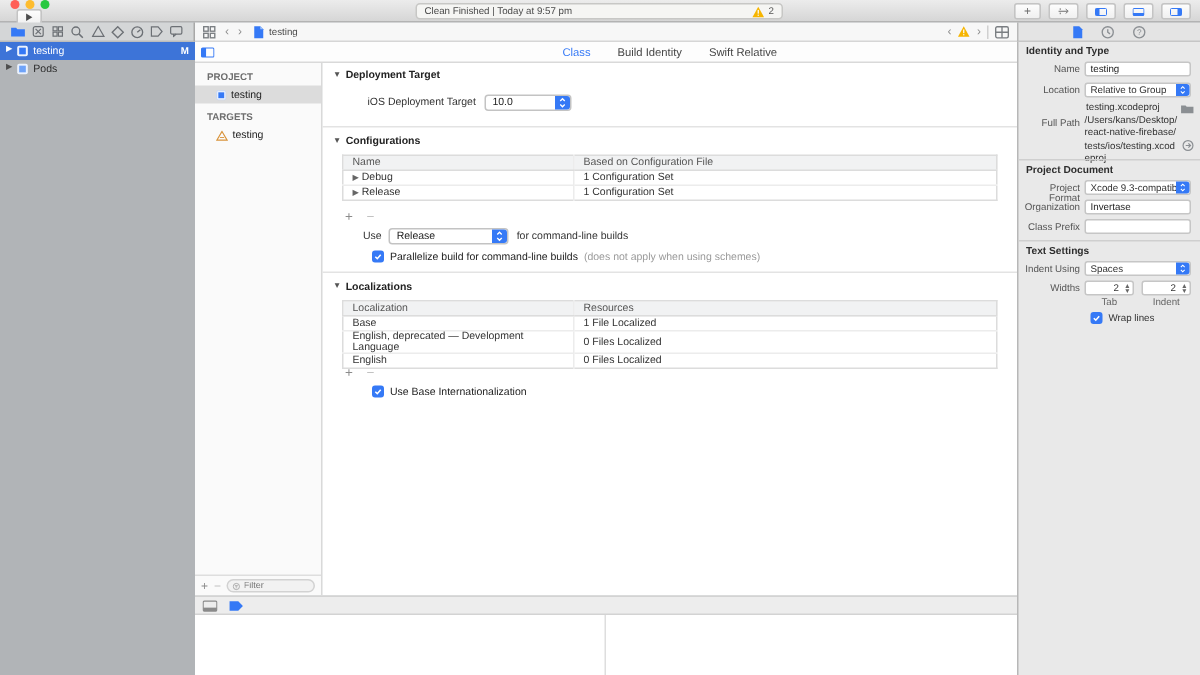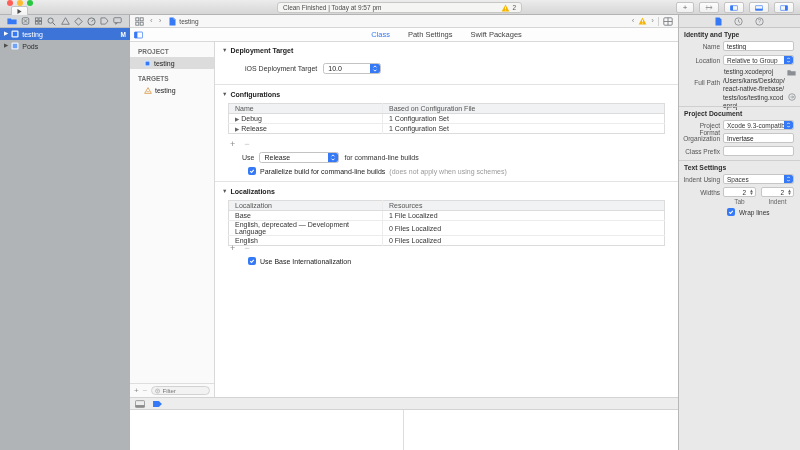--- a/index.html
+++ b/index.html
@@ -308,22 +308,22 @@
   </div>
 </div>
 
 <div class="editor-header">
   <svg width="9" height="8" viewBox="0 0 12 9" style="margin-left:4px;">
     <rect x="0.5" y="0.5" width="11" height="8" rx="1" fill="none" stroke="#3579f6" stroke-width="1"></rect>
     <rect x="0.5" y="0.5" width="4" height="8" fill="#3579f6"></rect>
   </svg>
   <div class="tabs">
     <span class="tab sel">Class</span>
-    <span class="tab">Path Settings</span>
-    <span class="tab">Swift Packages</span>
+    <span class="tab">Build Identity</span>
+    <span class="tab">Swift Relative</span>
   </div>
 </div>
 
 <div class="ed-sidebar">
   <div class="ed-side-hd">PROJECT</div>
   <div class="ed-side-item sel">
     <svg width="7" height="7" viewBox="0 0 9 9">
       <rect x="0.5" y="0.5" width="8" height="8" rx="1.5" fill="#eaf1fd" stroke="#b9cff4" stroke-width="0.5"></rect>
       <rect x="2" y="2" width="5" height="5" fill="#3579f6"></rect>
     </svg>

